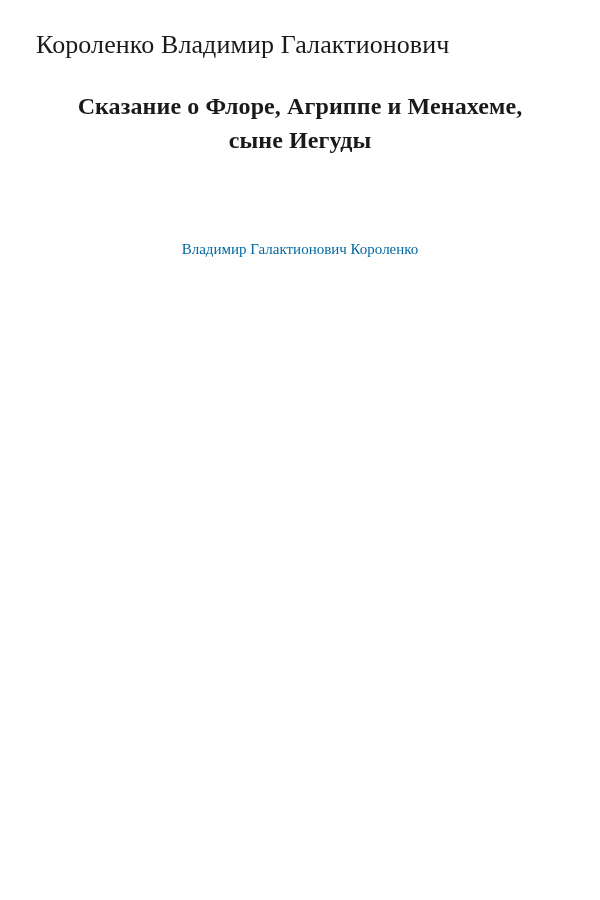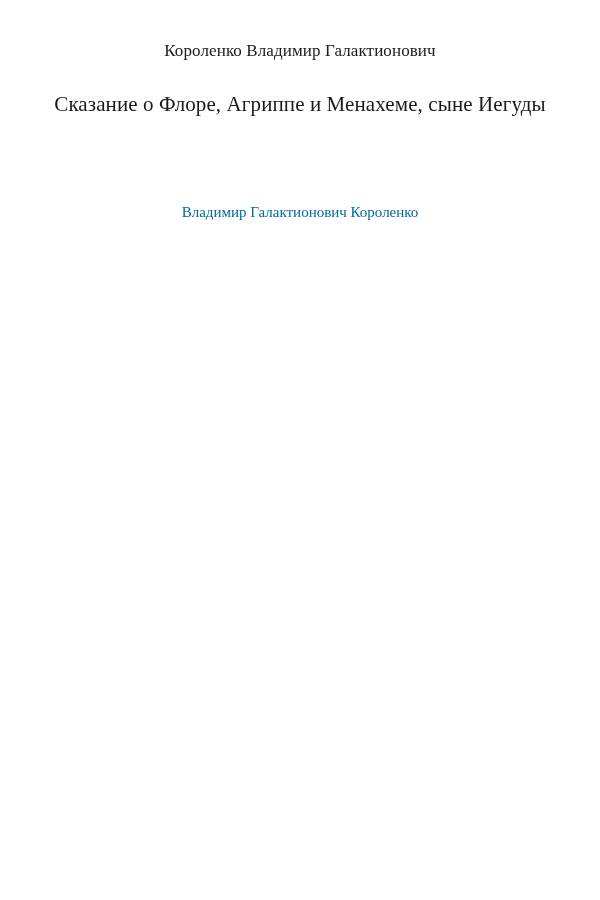--- a/index.html
+++ b/index.html
@@ -16,33 +16,33 @@
     font-family: "Liberation Serif", "DejaVu Serif", serif;
     color: #1a1a1a;
   }
   .content {
     box-sizing: border-box;
     width: 100%;
     padding: 28px 36px 0 36px;
   }
   .author-top {
     font-family: "Liberation Serif", "DejaVu Serif", serif;
-    font-size: 17px;
+    font-size: 26px;
     line-height: 1.28;
-    text-align: center;
+    text-align: left;
     font-weight: 400;
-    margin: 12px 0 6px 0;
+    margin: 0 0 6px 0;
     letter-spacing: 0.1px;
   }
   .book-title {
     font-family: "Liberation Serif", "DejaVu Serif", serif;
-    font-size: 21px;
+    font-size: 24px;
     line-height: 1.42;
     text-align: center;
-    font-weight: 400;
+    font-weight: 700;
     margin: 28px 14px 12px 14px;
     letter-spacing: 0.1px;
   }
   .author-sub {
     font-family: "Liberation Serif", "DejaVu Serif", serif;
     font-size: 15px;
     line-height: 1.4;
     text-align: center;
     font-weight: 400;
     margin: 82px 0 0 0;

